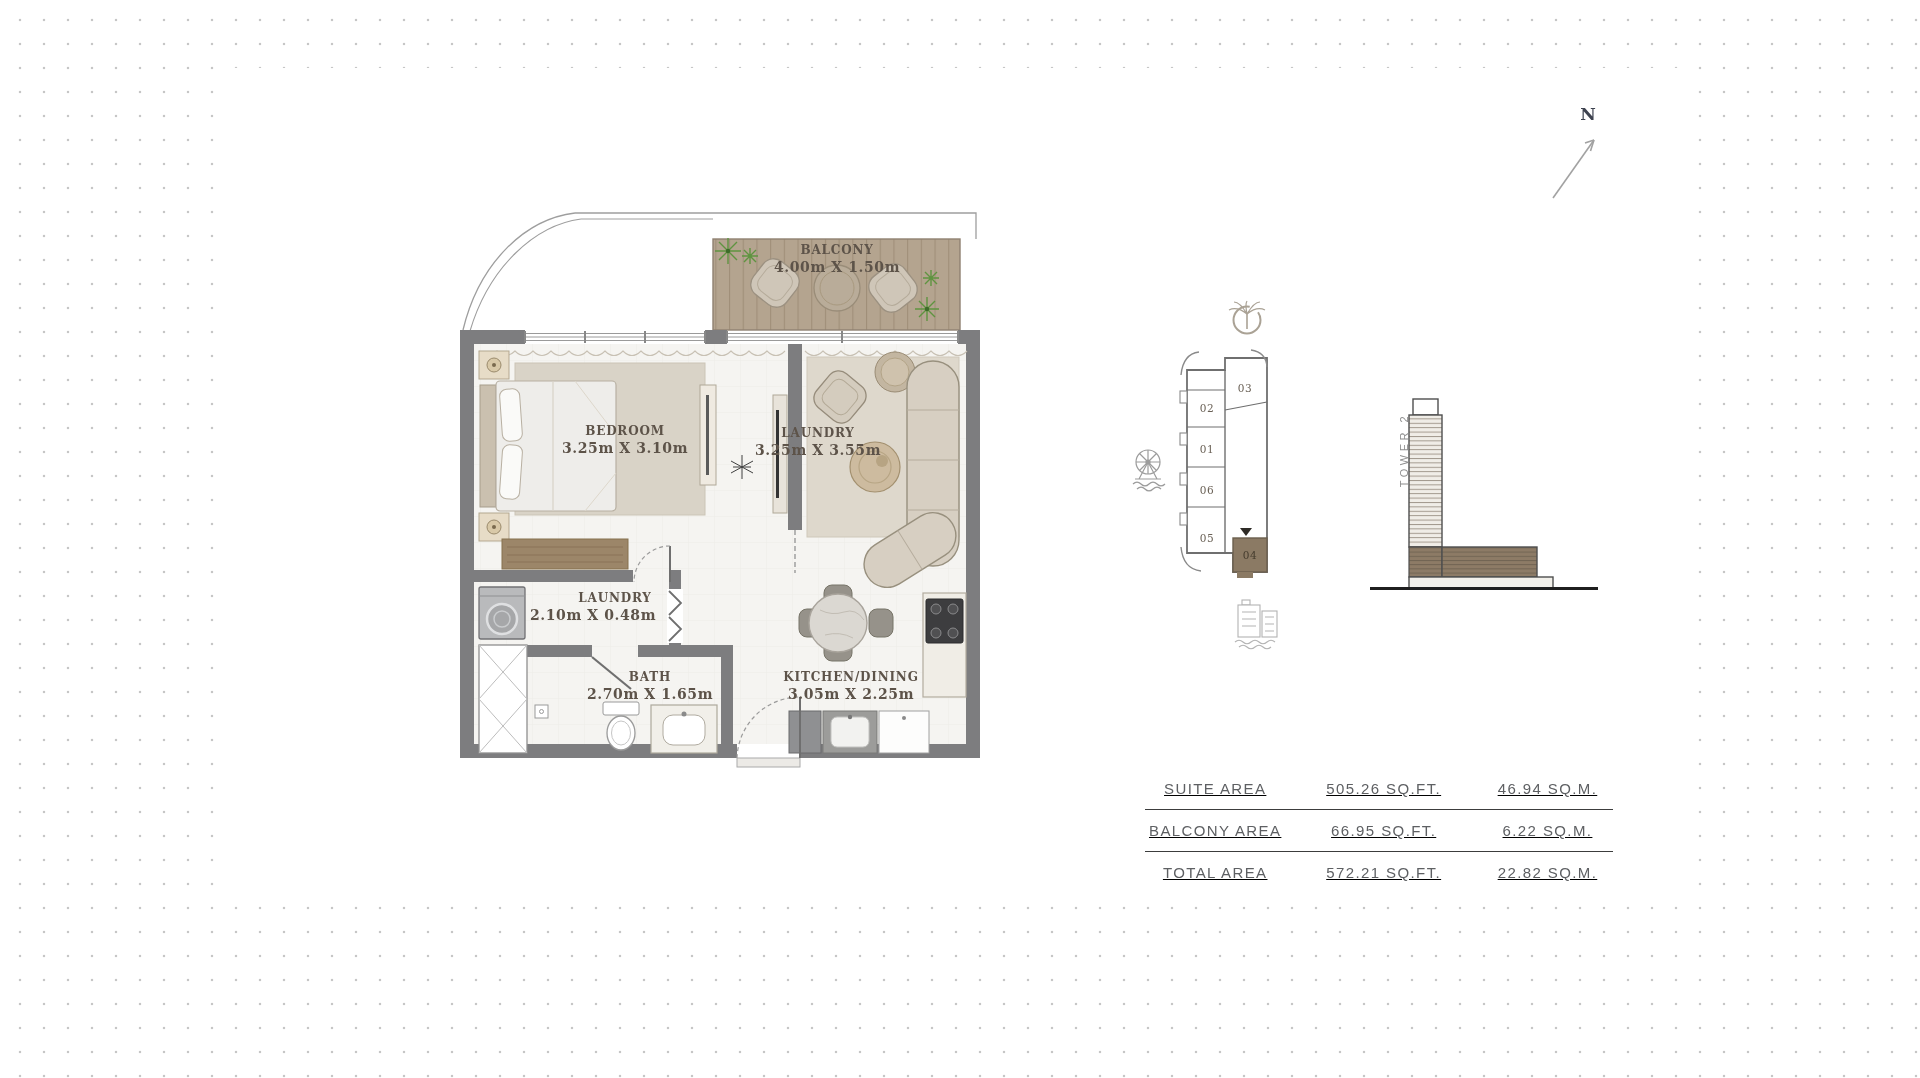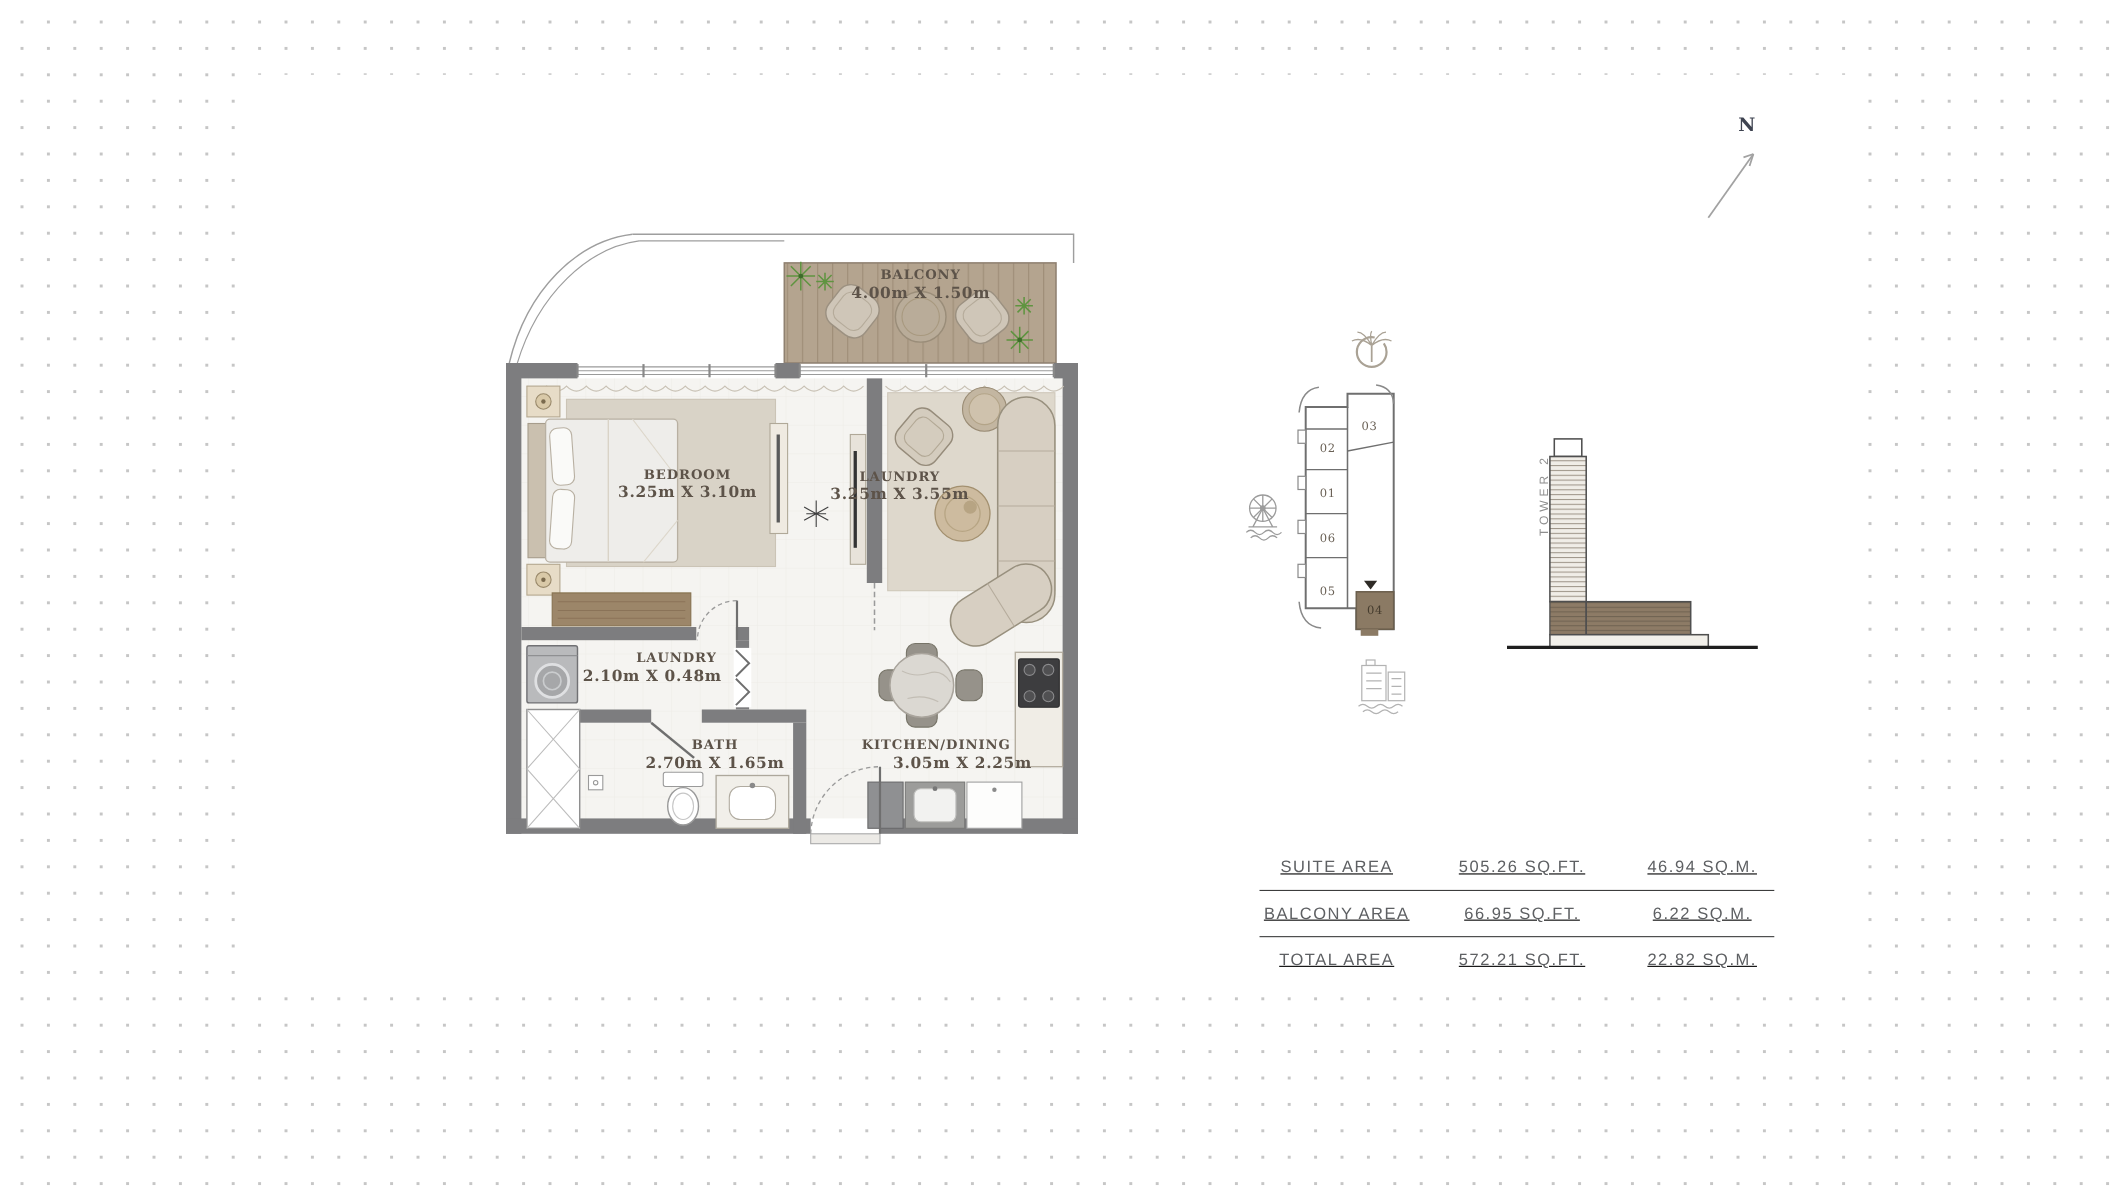--- a/index.html
+++ b/index.html
@@ -234,21 +234,21 @@
     <div class="plan-dims" style="left:382px;top:54px;">4.00m X 1.50m</div>
     <div class="plan-label" style="left:170px;top:219px;">BEDROOM</div>
     <div class="plan-dims" style="left:170px;top:235px;">3.25m X 3.10m</div>
     <div class="plan-label" style="left:363px;top:221px;">LAUNDRY</div>
     <div class="plan-dims" style="left:363px;top:237px;">3.25m X 3.55m</div>
     <div class="plan-label" style="left:160px;top:386px;">LAUNDRY</div>
     <div class="plan-dims" style="left:138px;top:402px;">2.10m X 0.48m</div>
     <div class="plan-label" style="left:195px;top:465px;">BATH</div>
     <div class="plan-dims" style="left:195px;top:481px;">2.70m X 1.65m</div>
     <div class="plan-label" style="left:396px;top:465px;">KITCHEN/DINING</div>
-    <div class="plan-dims" style="left:396px;top:481px;margin-left:24px;">3.05m X 2.25m</div>
+    <div class="plan-dims" style="left:396px;top:481px;">3.05m X 2.25m</div>
   </div>
 
   <div class="abs" style="left:1125px;top:295px;width:175px;height:360px;">
     <svg width="175" height="360" viewBox="0 0 175 360">
 
       <g stroke="#aaa295" fill="none">
         <circle cx="122" cy="25" r="13.5" stroke-width="2" stroke-dasharray="66 10"></circle>
         <path d="M122,34 V19" stroke-width="1.6"></path>
         <path d="M122,19 Q112,11 104,15 M122,19 Q132,11 140,15 M122,19 Q115,7 109,7 M122,19 Q129,7 135,7 M122,19 Q120,9 122,6" stroke-width="1.2"></path>
       </g>

